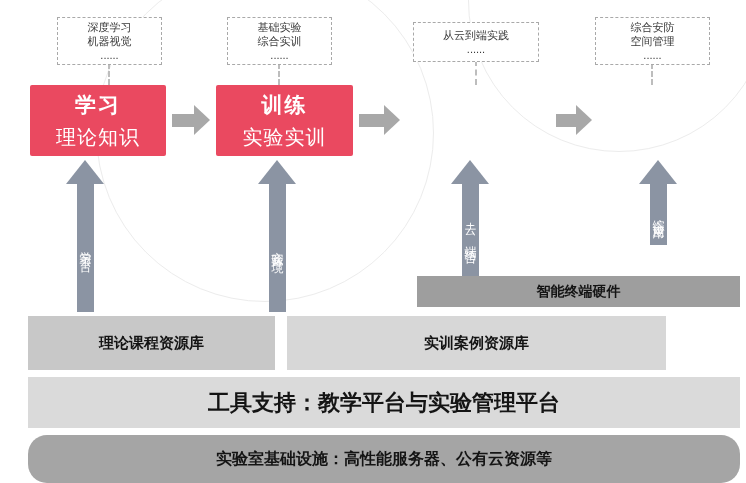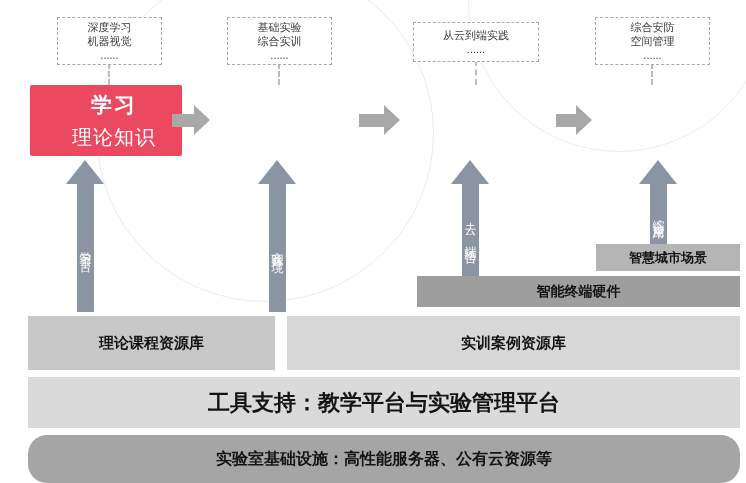--- a/index.html
+++ b/index.html
@@ -21,42 +21,42 @@
 
   .note{
     position:absolute;background:#fff;border:1px dashed #a9a9a9;
     display:flex;flex-direction:column;align-items:center;justify-content:center;
     font-size:11px;line-height:14px;color:#3a3a3a;text-align:center;
   }
 
   .stage{
     position:absolute;top:85px;height:71px;background:var(--pink);color:#fff;
     display:flex;flex-direction:column;align-items:center;justify-content:center;
-    gap:5px;border-radius:2px;padding-left:16px;
+    gap:5px;border-radius:2px;
   }
   .stage-title{font-size:21px;font-weight:700;letter-spacing:2px;}
   .stage-sub{font-size:20px;font-weight:400;letter-spacing:1px;}
 
   .h-arrow{position:absolute;top:105px;height:30px;display:flex;align-items:center;}
   .h-shaft{height:13px;flex:1;background:var(--hgray);}
   .h-head{width:0;height:0;border-top:15px solid transparent;border-bottom:15px solid transparent;border-left:16px solid var(--hgray);}
 
   .up-arrow{position:absolute;width:38px;display:flex;flex-direction:column;align-items:center;}
   .up-head{width:0;height:0;border-left:19px solid transparent;border-right:19px solid transparent;border-bottom:24px solid var(--slate);}
   .up-shaft{width:17px;flex:1;background:var(--slate);display:flex;align-items:center;justify-content:center;}
   .vlabel{writing-mode:vertical-rl;text-orientation:upright;color:#fff;font-size:12px;letter-spacing:3px;white-space:nowrap;}
 
   .gray-box{
     position:absolute;display:flex;align-items:center;justify-content:center;
     font-weight:700;color:#141414;text-align:center;
   }
   .smart-city{left:596px;top:244px;width:144px;height:27px;background:#b5b5b5;font-size:13px;}
   .terminal-hw{left:417px;top:276px;width:323px;height:31px;background:#9e9e9e;font-size:14px;}
   .res-left{left:28px;top:316px;width:247px;height:54px;background:#c8c8c8;font-size:15px;}
-  .res-right{left:287px;top:316px;width:453px;height:54px;background:#d7d7d7;font-size:15px;text-align:right;}
+  .res-right{left:287px;top:316px;width:379px;height:54px;background:#d7d7d7;font-size:15px;text-align:right;}
   .tools-bar{left:28px;top:377px;width:712px;height:51px;background:#dadada;font-size:22px;}
   .infra-bar{left:28px;top:435px;width:712px;height:48px;background:#a5a5a5;font-size:16px;border-radius:19px;}
 </style>
 </head>
 <body>
 
 <div class="canvas">
 
   <div class="deco-circle c1"></div>
   <div class="deco-circle c2"></div>
@@ -83,20 +83,24 @@
   <div class="note" style="left:595px;top:17px;width:113px;height:46px">
     <div>综合安防</div>
     <div>空间管理</div>
     <div>......</div>
   </div>
 
   <div class="stage" style="left:30px;width:136px">
     <div class="stage-title">学习</div>
     <div class="stage-sub">理论知识</div>
   </div>
+  <div class="stage" style="left:216px;width:137px">
+    <div class="stage-title">训练</div>
+    <div class="stage-sub">实验实训</div>
+  </div>
 
   <div class="h-arrow" style="left:172px;width:38px">
     <div class="h-shaft"></div>
     <div class="h-head"></div>
   </div>
   <div class="h-arrow" style="left:359px;width:41px">
     <div class="h-shaft"></div>
     <div class="h-head"></div>
   </div>
   <div class="h-arrow" style="left:556px;width:36px">
@@ -122,21 +126,20 @@
       <span class="vlabel">云+端结合</span>
     </div>
   </div>
   <div class="up-arrow" style="left:639px;top:160px;height:85px">
     <div class="up-head"></div>
     <div class="up-shaft">
       <span class="vlabel">综合应用</span>
     </div>
   </div>
 
-  <div class="gray-box smart-city">智慧城市场景</div>
   <div class="gray-box terminal-hw">智能终端硬件</div>
 
   <div class="gray-box res-left">理论课程资源库</div>
   <div class="gray-box res-right">实训案例资源库</div>
   <div class="gray-box tools-bar">工具支持：教学平台与实验管理平台</div>
   <div class="gray-box infra-bar">实验室基础设施：高性能服务器、公有云资源等</div>
 
 </div>
 
 </body></html>

